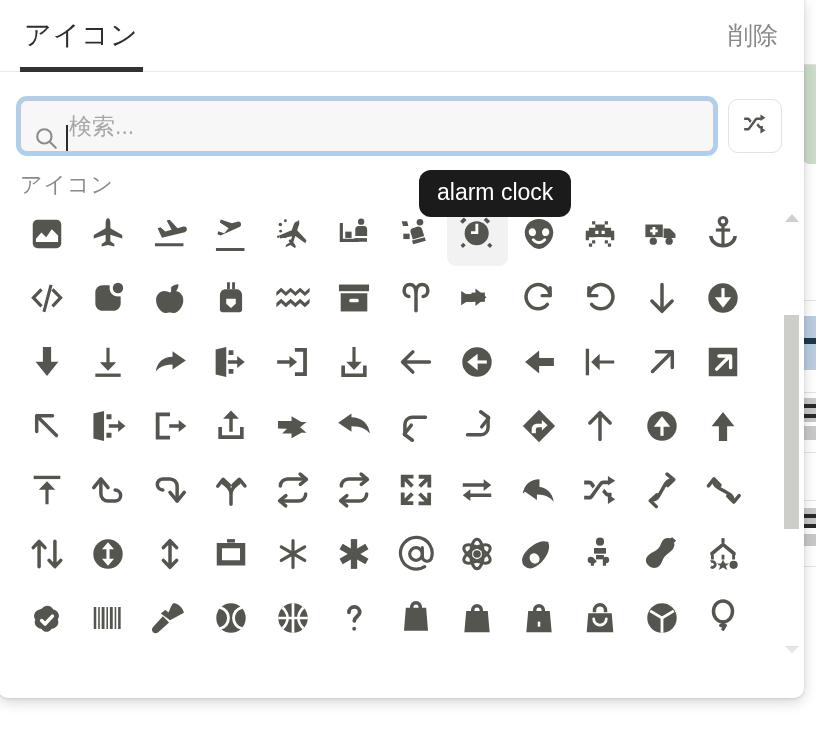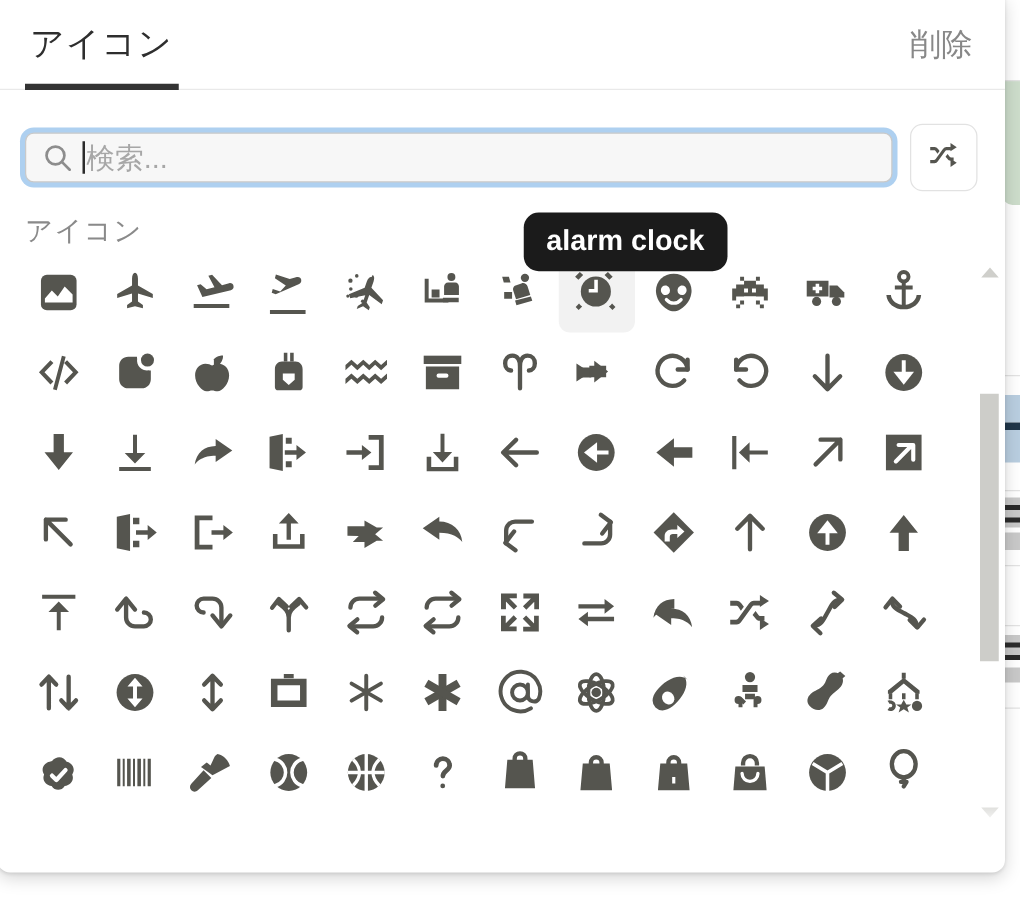--- a/index.html
+++ b/index.html
@@ -109,27 +109,27 @@
   
   #search-row {
     display: flex;
     align-items: center;
     gap: 14px;
     padding: 27px 22px 0 22px;
   }
   #search-wrap {
     position: relative;
     flex: 1;
-    height: 40px;
+    height: 52px;
     background: #f7f7f7;
     border: 1px solid #c9c9c9;
     border-radius: 7px;
     box-shadow: 0 0 0 4px #aed0f0;
     display: flex;
-    align-items: center;
+    align-items: flex-end;
     padding: 0 12px;
   }
   #search-icon { flex: 0 0 auto; margin-right: 7px; display:flex; }
   #caret {
     width: 2px; height: 26px;
     background: #2b2b2b;
     margin-right: 1px;
   }
   #search-input {
     flex: 1;
@@ -218,21 +218,20 @@
     position: absolute;
     left: 421px; top: 172px;
     background: #1b1b1b;
     color: #ffffff;
     font-size: 23px;
     padding: 9px 18px 11px 18px;
     border-radius: 12px;
     white-space: nowrap;
     pointer-events: none;
     z-index: 60;
-    font-weight: bold;
   }
 
   
   #bottom-fade {
     position: absolute;
     left: 0; right: 0; bottom: 0;
     height: 34px;
     background: linear-gradient(to bottom, rgba(255,255,255,0) 0%, #ffffff 72%);
     pointer-events: none;
   }

